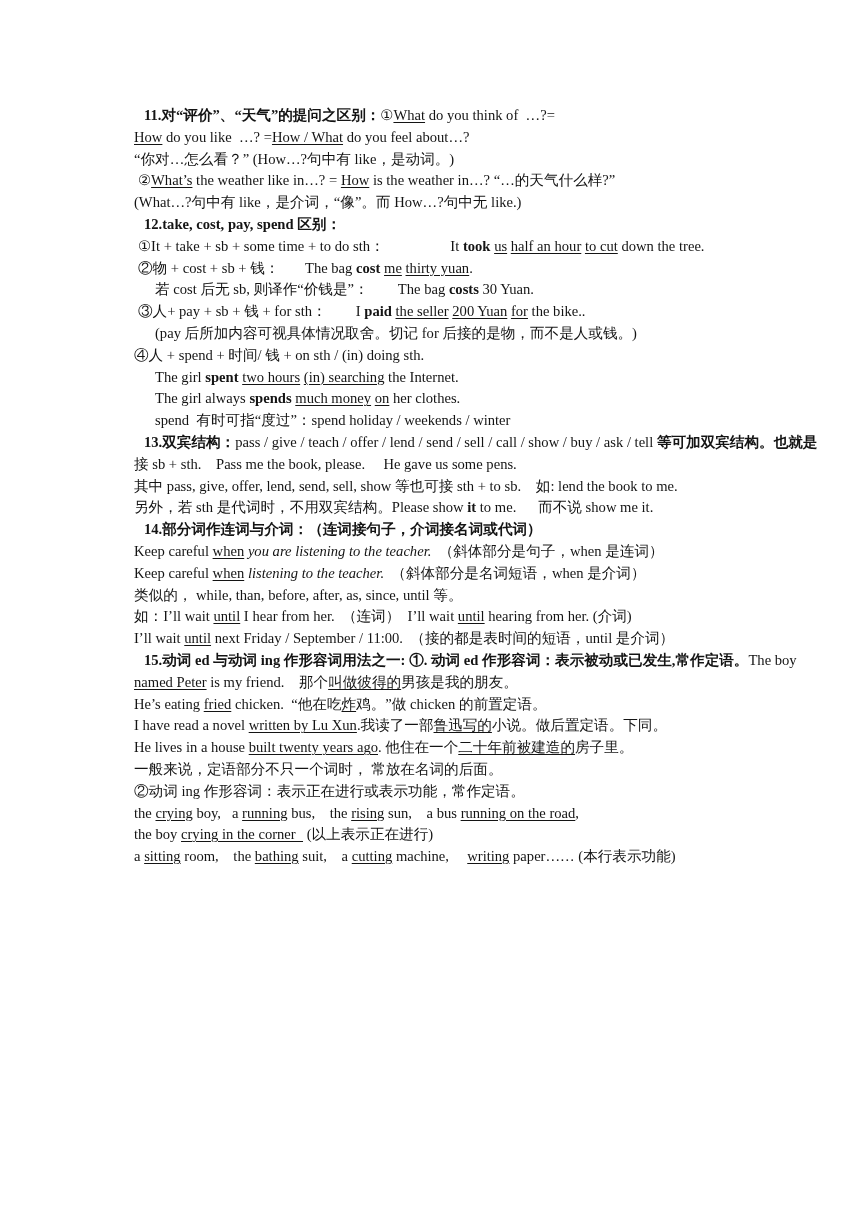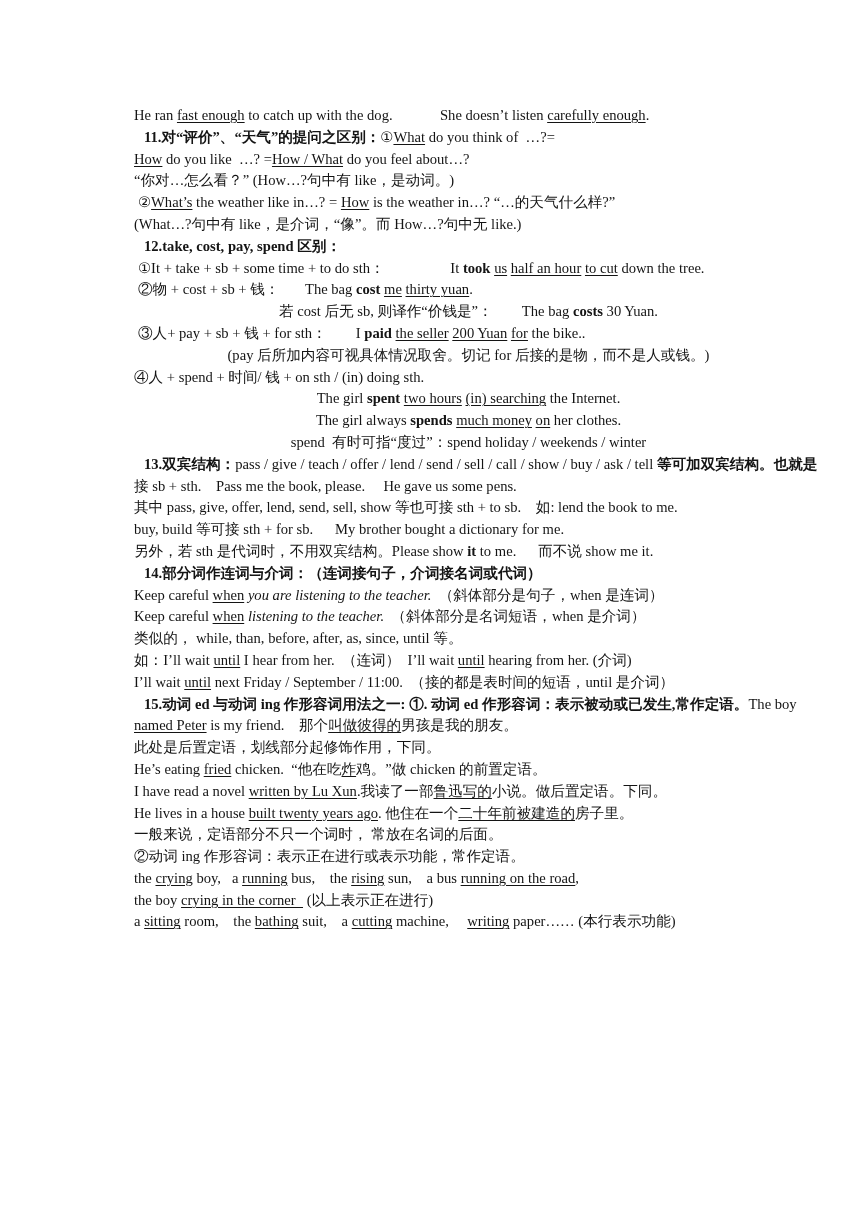--- a/index.html
+++ b/index.html
@@ -20,61 +20,58 @@
     width: 660px;
   }
   .line {
     white-space: pre;
     line-height: 21.8px;
     height: 21.8px;
   }
   .l0 { margin-left: 14px; }
   .l1 { margin-left: 4px; }
   .l2 { margin-left: 8px; }
-  .l3 { margin-left: 17px; text-align: center; }
+  .l3 { margin-left: 25px; }
   .b { font-weight: bold; }
   .u { text-decoration: underline; text-underline-offset: 2px; text-decoration-thickness: 1px; }
   .i { font-style: italic; }
   .sub { font-size: 10px; vertical-align: -5px; text-decoration: none; }
 </style>
 </head>
 <body>
 
 <div class="page" style="background: rgb(255, 255, 255); color: rgb(20, 20, 20);">
   <div class="doc">
-      <div class="line l1"><span>He ran </span><span class="u">fast enough</span><span> to catch up with the dog.             She doesn’t listen </span><span class="u">carefully enough</span><span>.</span></div>
       <div class="line l0"><span class="b">11.对“评价”、“天气”的提问之区别：</span><span>①</span><span class="u">What</span><span> do you think of  …?=</span></div>
       <div class="line l1"><span class="u">How</span><span> do you like  …? =</span><span class="u">How / What</span><span> do you feel about…?</span></div>
       <div class="line l1"><span>“你对…怎么看？” (How…?句中有 like，是动词。)</span></div>
       <div class="line l2"><span>②</span><span class="u">What’s</span><span> the weather like in…? = </span><span class="u">How</span><span> is the weather in…? “…的天气什么样?”</span></div>
       <div class="line l1"><span>(What…?句中有 like，是介词，“像”。而 How…?句中无 like.)</span></div>
       <div class="line l0"><span class="b">12.take, cost, pay, spend 区别：</span></div>
       <div class="line l2"><span>①It + take + sb + some time + to do sth：                  It </span><span class="b">took</span><span> </span><span class="u">us</span><span> </span><span class="u">half an hour</span><span> </span><span class="u">to cut</span><span> down the tree.</span></div>
       <div class="line l2"><span>②物 + cost + sb + 钱：       The bag </span><span class="b">cost</span><span> </span><span class="u">me</span><span> </span><span class="u">thirty yuan</span><span>.</span></div>
       <div class="line l3"><span>若 cost 后无 sb, 则译作“价钱是”：        The bag </span><span class="b">costs</span><span> 30 Yuan.</span></div>
       <div class="line l2"><span>③人+ pay + sb + 钱 + for sth：        I </span><span class="b">paid</span><span> </span><span class="u">the seller</span><span> </span><span class="u">200 Yuan</span><span> </span><span class="u">for</span><span> the bike..</span></div>
       <div class="line l3"><span>(pay 后所加内容可视具体情况取舍。切记 for 后接的是物，而不是人或钱。)</span></div>
       <div class="line l1"><span>④人 + spend + 时间/ 钱 + on sth / (in) doing sth.</span></div>
       <div class="line l3"><span>The girl </span><span class="b">spent</span><span> </span><span class="u">two hours</span><span> </span><span class="u">(in) searching</span><span> the Internet.</span></div>
       <div class="line l3"><span>The girl always </span><span class="b">spends</span><span> </span><span class="u">much money</span><span> </span><span class="u">on</span><span> her clothes.</span></div>
       <div class="line l3"><span>spend  有时可指“度过”：spend holiday / weekends / winter</span></div>
       <div class="line l0"><span class="b">13.双宾结构：</span><span>pass / give / teach / offer / lend / send / sell / call / show / buy / ask / tell </span><span class="b">等可加双宾结构。也就是</span></div>
       <div class="line l1"><span>接 sb + sth.    Pass me the book, please.     He gave us some pens.</span></div>
       <div class="line l1"><span>其中 pass, give, offer, lend, send, sell, show 等也可接 sth + to sb.    如: lend the book to me.</span></div>
-      <div class="line l1"><span>buy, build 等可接 sth + for sb.      My brother bought a dictionary for me.</span></div>
       <div class="line l1"><span>另外，若 sth 是代词时，不用双宾结构。Please show </span><span class="b">it</span><span> to me.      而不说 show me it.</span></div>
       <div class="line l0"><span class="b">14.部分词作连词与介词：（连词接句子，介词接名词或代词）</span></div>
       <div class="line l1"><span>Keep careful </span><span class="u">when</span><span> </span><span class="i">you are listening to the teacher.</span><span>  （斜体部分是句子，when 是连词）</span></div>
       <div class="line l1"><span>Keep careful </span><span class="u">when</span><span> </span><span class="i">listening to the teacher.</span><span>  （斜体部分是名词短语，when 是介词）</span></div>
       <div class="line l1"><span>类似的， while, than, before, after, as, since, until 等。</span></div>
       <div class="line l1"><span>如：I’ll wait </span><span class="u">until</span><span> I hear from her.  （连词）  I’ll wait </span><span class="u">until</span><span> hearing from her. (介词)</span></div>
       <div class="line l1"><span>I’ll wait </span><span class="u">until</span><span> next Friday / September / 11:00.  （接的都是表时间的短语，until 是介词）</span></div>
       <div class="line l0"><span class="b">15.动词 ed 与动词 ing 作形容词用法之一: </span><span class="b">①. 动词 ed 作形容词：表示被动或已发生,常作定语。</span><span>The boy</span></div>
       <div class="line l1"><span class="u">named Peter</span><span> is my friend.    那个</span><span class="u">叫做彼得的</span><span>男孩是我的朋友。</span></div>
-      <div class="line l1"><span>此处是后置定语，划线部分起修饰作用，下同。</span></div>
       <div class="line l1"><span>He’s eating </span><span class="u">fried</span><span> chicken.  “他在吃</span><span class="u">炸</span><span>鸡。”做 chicken 的前置定语。</span></div>
       <div class="line l1"><span>I have read a novel </span><span class="u">written by Lu Xun</span><span>.我读了一部</span><span class="u">鲁迅写的</span><span>小说。做后置定语。下同。</span></div>
       <div class="line l1"><span>He lives in a house </span><span class="u">built twenty years ago</span><span>. 他住在一个</span><span class="u">二十年前被建造的</span><span>房子里。</span></div>
       <div class="line l1"><span>一般来说，定语部分不只一个词时， 常放在名词的后面。</span></div>
       <div class="line l1"><span>②动词 ing 作形容词：表示正在进行或表示功能，常作定语。</span></div>
       <div class="line l1"><span>the </span><span class="u">crying</span><span> boy,   a </span><span class="u">running</span><span> bus,    the </span><span class="u">rising</span><span> sun,    a bus </span><span class="u">running on the road</span><span>,</span></div>
       <div class="line l1"><span>the boy </span><span class="u">crying in the corner  </span><span> (以上表示正在进行)</span></div>
       <div class="line l1"><span>a </span><span class="u">sitting</span><span> room,    the </span><span class="u">bathing</span><span> suit,    a </span><span class="u">cutting</span><span> machine,     </span><span class="u">writing</span><span> paper…… (本行表示功能)</span></div>
     </div>
 </div>

